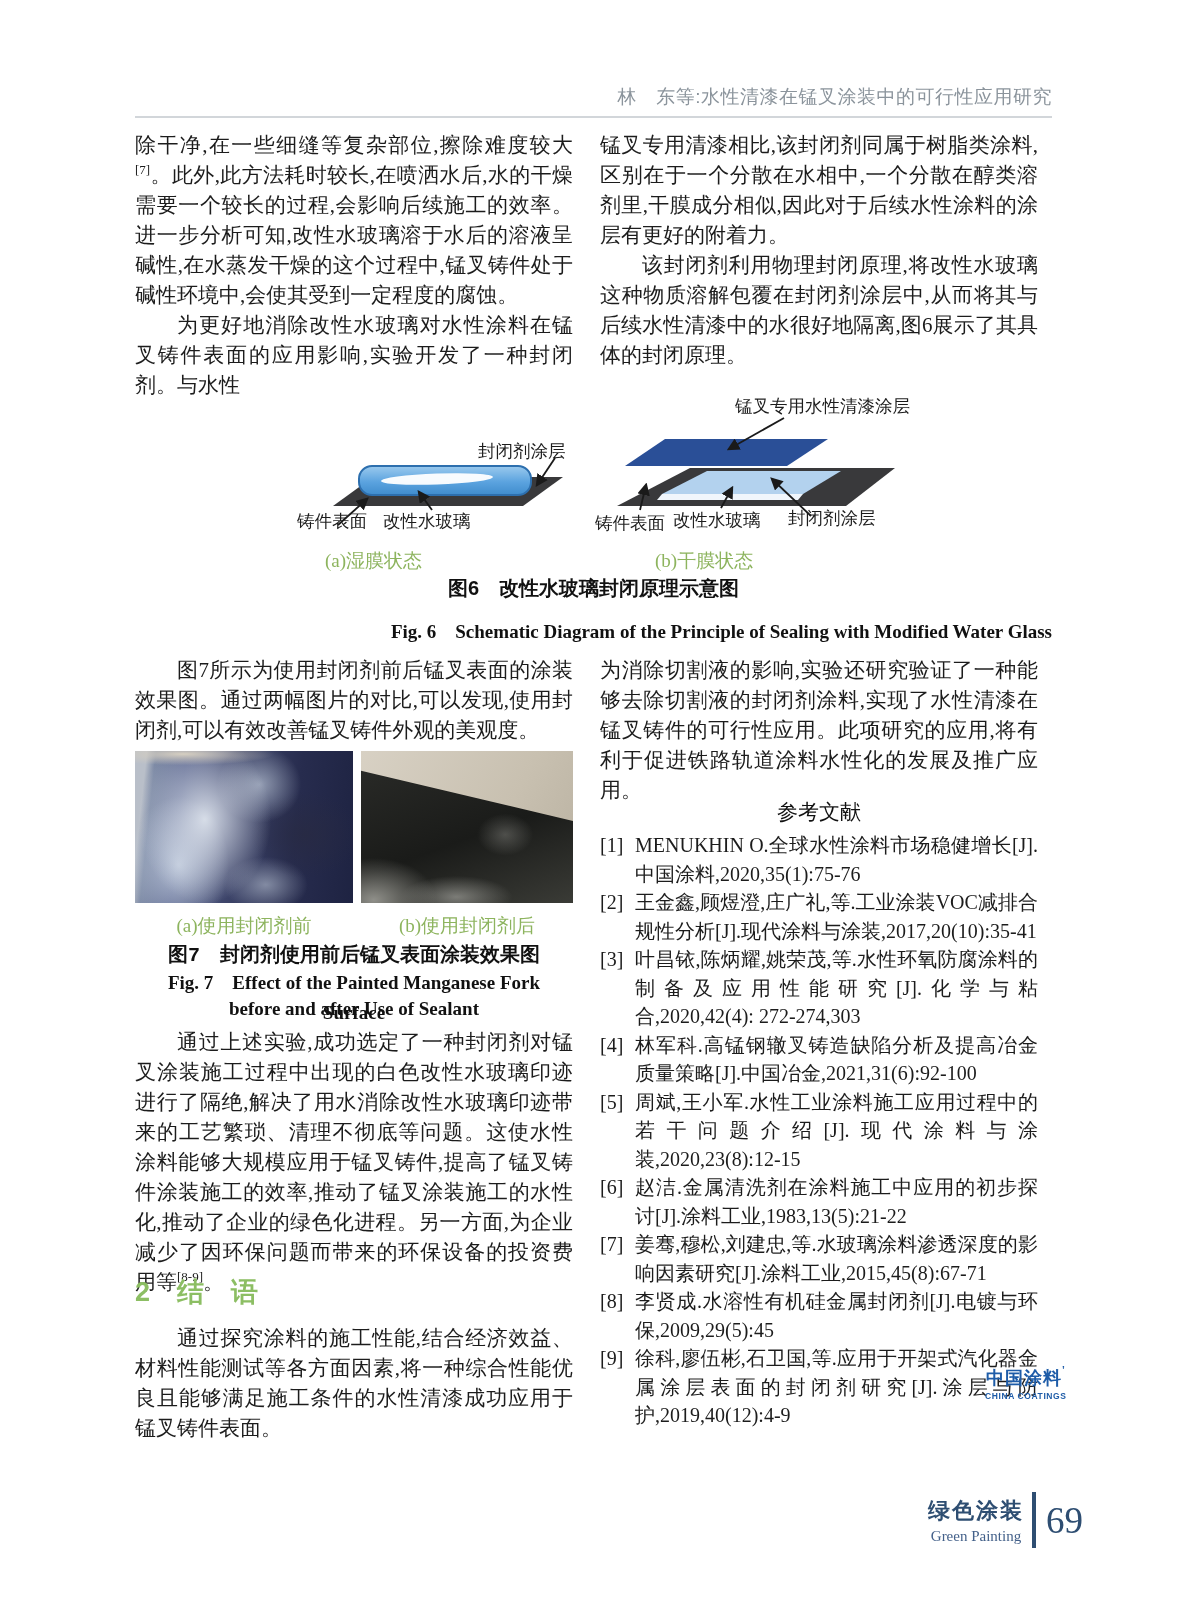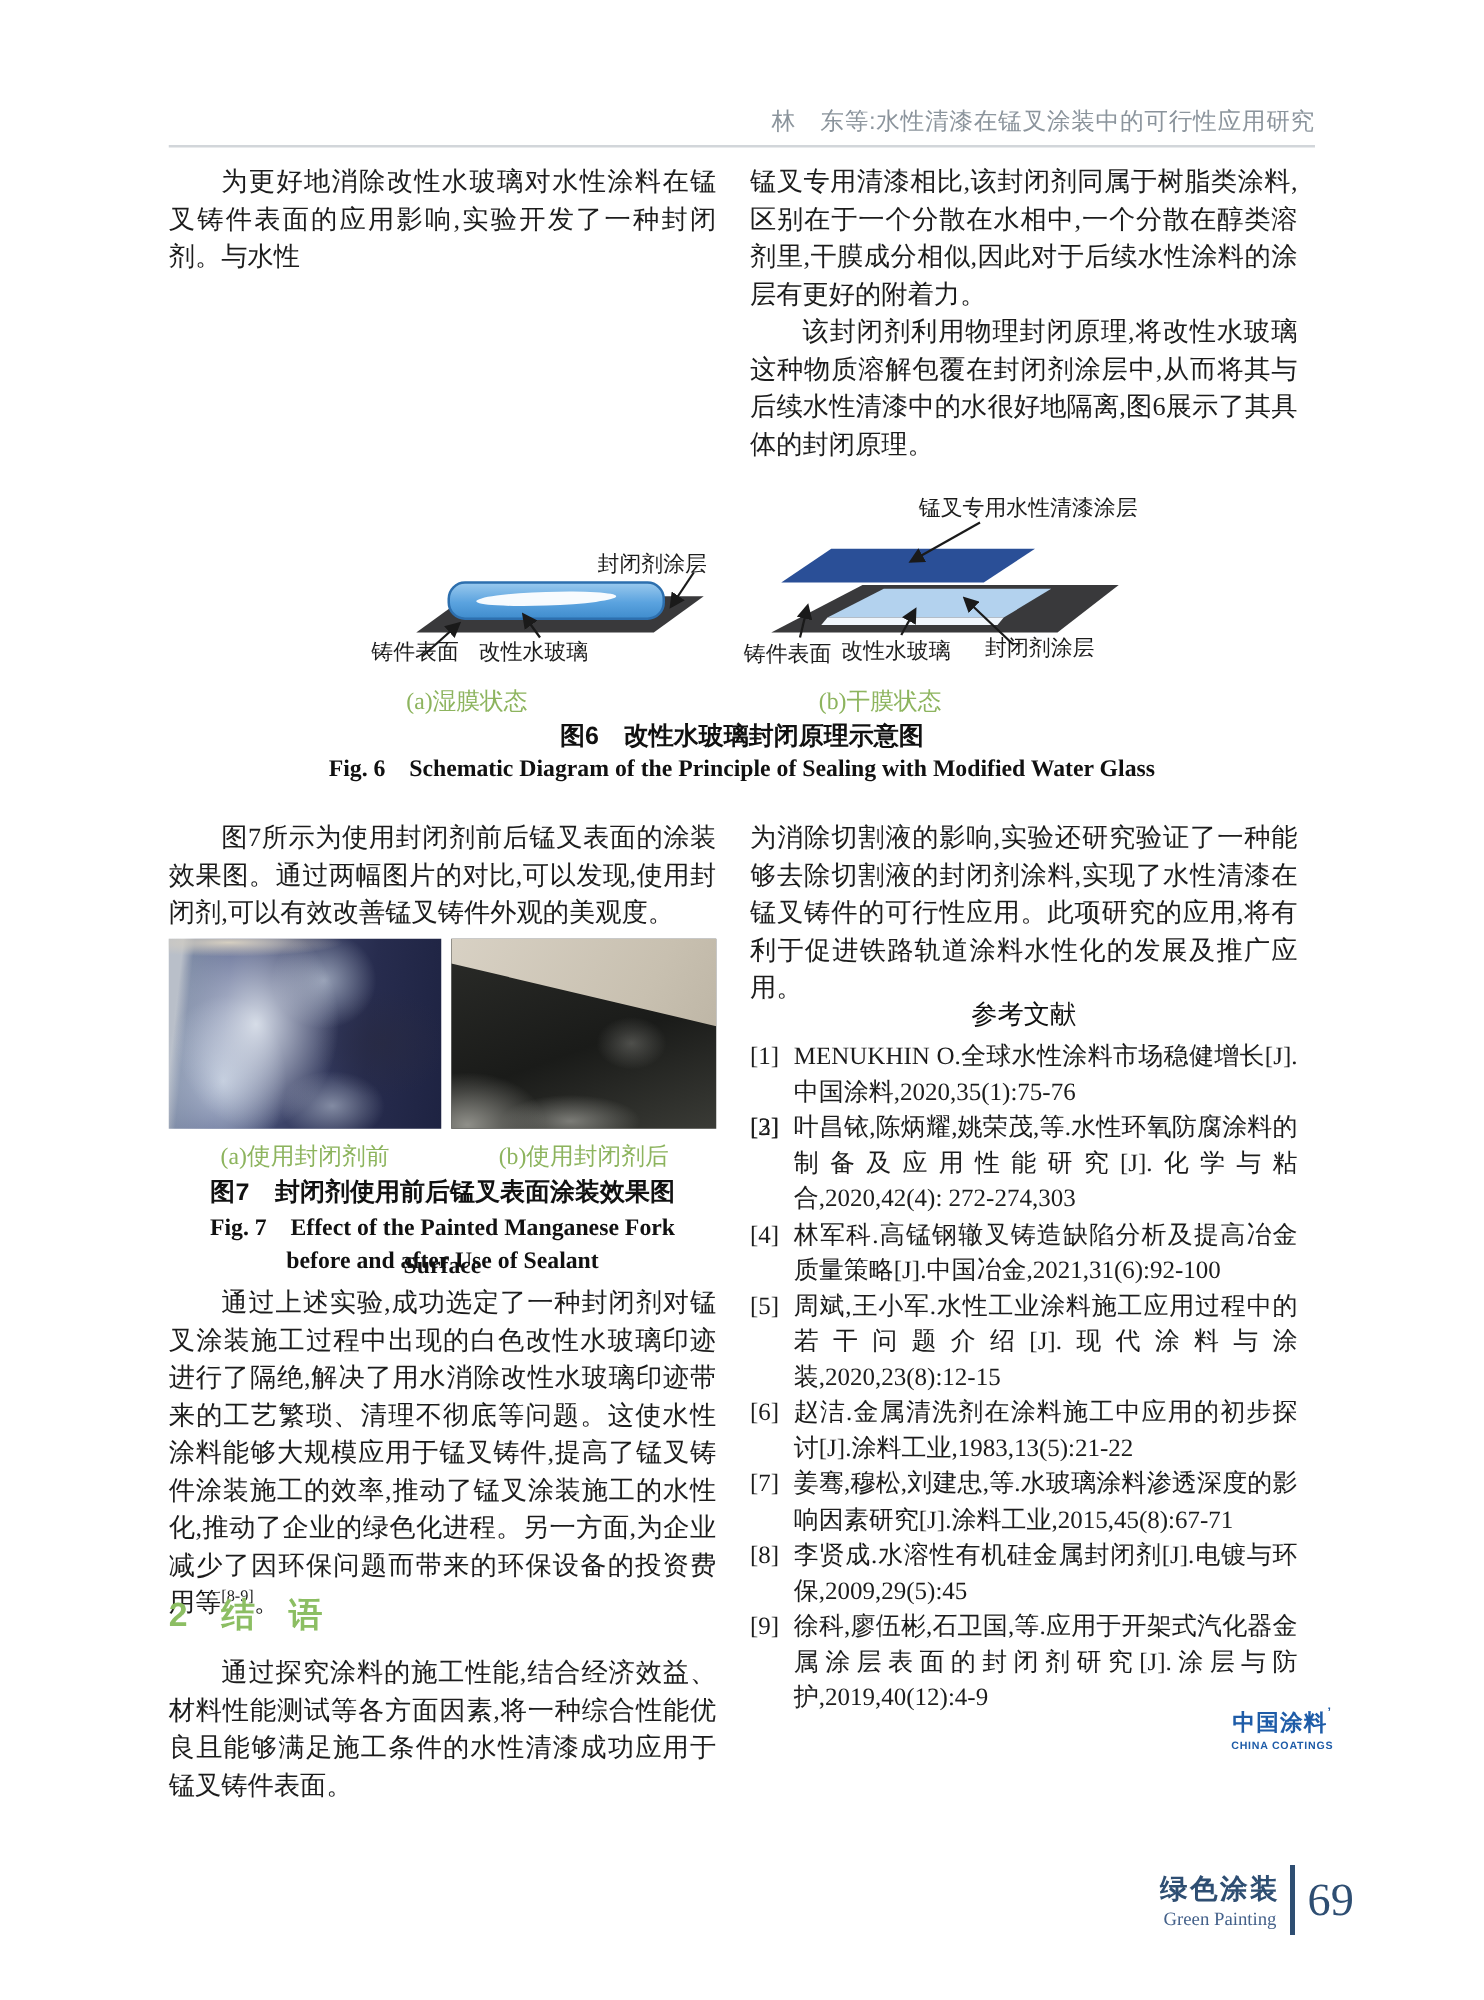--- a/index.html
+++ b/index.html
@@ -83,20 +83,21 @@
 </style>
 </head>
 <body>
 
 <div class="page">
 
   <div class="running-head">林　东等:水性清漆在锰叉涂装中的可行性应用研究</div>
   <div class="head-rule"></div>
 
   <div class="col col-tl">
+    <p><span>除干净,在一些细缝等复杂部位,擦除难度较大</span><sup class="ref-sup">[7]</sup><span>。此外,此方法耗时较长,在喷洒水后,水的干燥需要一个较长的过程,会影响后续施工的效率。进一步分析可知,改性水玻璃溶于水后的溶液呈碱性,在水蒸发干燥的这个过程中,锰叉铸件处于碱性环境中,会使其受到一定程度的腐蚀。</span></p>
     <p class="indent">为更好地消除改性水玻璃对水性涂料在锰叉铸件表面的应用影响,实验开发了一种封闭剂。与水性</p>
   </div>
 
   <div class="col col-tr">
     <p>锰叉专用清漆相比,该封闭剂同属于树脂类涂料,区别在于一个分散在水相中,一个分散在醇类溶剂里,干膜成分相似,因此对于后续水性涂料的涂层有更好的附着力。</p>
     <p class="indent">该封闭剂利用物理封闭原理,将改性水玻璃这种物质溶解包覆在封闭剂涂层中,从而将其与后续水性清漆中的水很好地隔离,图6展示了其具体的封闭原理。</p>
   </div>
 
   <div class="fig6">
     <svg viewBox="0 0 917 242">
@@ -131,21 +132,21 @@
     <div class="fig6-label" style="left:600px;top:5px;">锰叉专用水性清漆涂层</div>
     <div class="fig6-label" style="left:343px;top:50px;">封闭剂涂层</div>
     <div class="fig6-label" style="left:162px;top:120px;">铸件表面</div>
     <div class="fig6-label" style="left:248px;top:120px;">改性水玻璃</div>
     <div class="fig6-label" style="left:460px;top:122px;">铸件表面</div>
     <div class="fig6-label" style="left:538px;top:119px;">改性水玻璃</div>
     <div class="fig6-label" style="left:653px;top:117px;">封闭剂涂层</div>
     <div class="fig-sub" style="left:190px;top:156px;width:160px;">(a)湿膜状态</div>
     <div class="fig-sub" style="left:520px;top:156px;width:170px;">(b)干膜状态</div>
     <div class="cap-zh" style="top:183px;">图6　改性水玻璃封闭原理示意图</div>
-    <div class="cap-en" style="top:210px;">Fig. 6　Schematic Diagram of the Principle of Sealing with Modified Water Glass</div>
+    <div class="cap-en" style="top:227px;text-align:right;">Fig. 6　Schematic Diagram of the Principle of Sealing with Modified Water Glass</div>
   </div>
 
   <div class="col col-bl">
     <p class="indent">图7所示为使用封闭剂前后锰叉表面的涂装效果图。通过两幅图片的对比,可以发现,使用封闭剂,可以有效改善锰叉铸件外观的美观度。</p>
 
     <div class="fig7-photos">
       <div class="photo photo-a"></div>
       <div class="photo photo-b">
         <div class="plank"></div>
         <div class="corner"></div>
@@ -166,21 +167,21 @@
     <p class="indent" style="position:absolute;left:0;top:668px;width:438px;">通过探究涂料的施工性能,结合经济效益、材料性能测试等各方面因素,将一种综合性能优良且能够满足施工条件的水性清漆成功应用于锰叉铸件表面。</p>
   </div>
 
   <div class="col col-br">
     <p>为消除切割液的影响,实验还研究验证了一种能够去除切割液的封闭剂涂料,实现了水性清漆在锰叉铸件的可行性应用。此项研究的应用,将有利于促进铁路轨道涂料水性化的发展及推广应用。</p>
 
     <div class="refs-head">参考文献</div>
 
     <div class="refs">
       <div class="ref"><span class="marker">[1]</span><span>MENUKHIN O.全球水性涂料市场稳健增长[J].中国涂料,2020,35(1):75-76</span></div>
-      <div class="ref"><span class="marker">[2]</span></div>
+      <div class="ref"><span class="marker">[2]</span><span>王金鑫,顾煜澄,庄广礼,等.工业涂装VOC减排合规性分析[J].现代涂料与涂装,2017,20(10):35-41</span></div>
       <div class="ref"><span class="marker">[3]</span><span>叶昌铱,陈炳耀,姚荣茂,等.水性环氧防腐涂料的制备及应用性能研究[J].化学与粘合,2020,42(4): 272-274,303</span></div>
       <div class="ref"><span class="marker">[4]</span><span>林军科.高锰钢辙叉铸造缺陷分析及提高冶金质量策略[J].中国冶金,2021,31(6):92-100</span></div>
       <div class="ref"><span class="marker">[5]</span><span>周斌,王小军.水性工业涂料施工应用过程中的若干问题介绍[J].现代涂料与涂装,2020,23(8):12-15</span></div>
       <div class="ref"><span class="marker">[6]</span><span>赵洁.金属清洗剂在涂料施工中应用的初步探讨[J].涂料工业,1983,13(5):21-22</span></div>
       <div class="ref"><span class="marker">[7]</span><span>姜骞,穆松,刘建忠,等.水玻璃涂料渗透深度的影响因素研究[J].涂料工业,2015,45(8):67-71</span></div>
       <div class="ref"><span class="marker">[8]</span><span>李贤成.水溶性有机硅金属封闭剂[J].电镀与环保,2009,29(5):45</span></div>
       <div class="ref"><span class="marker">[9]</span><span>徐科,廖伍彬,石卫国,等.应用于开架式汽化器金属涂层表面的封闭剂研究[J].涂层与防护,2019,40(12):4-9</span></div>
     </div>
   </div>
 

